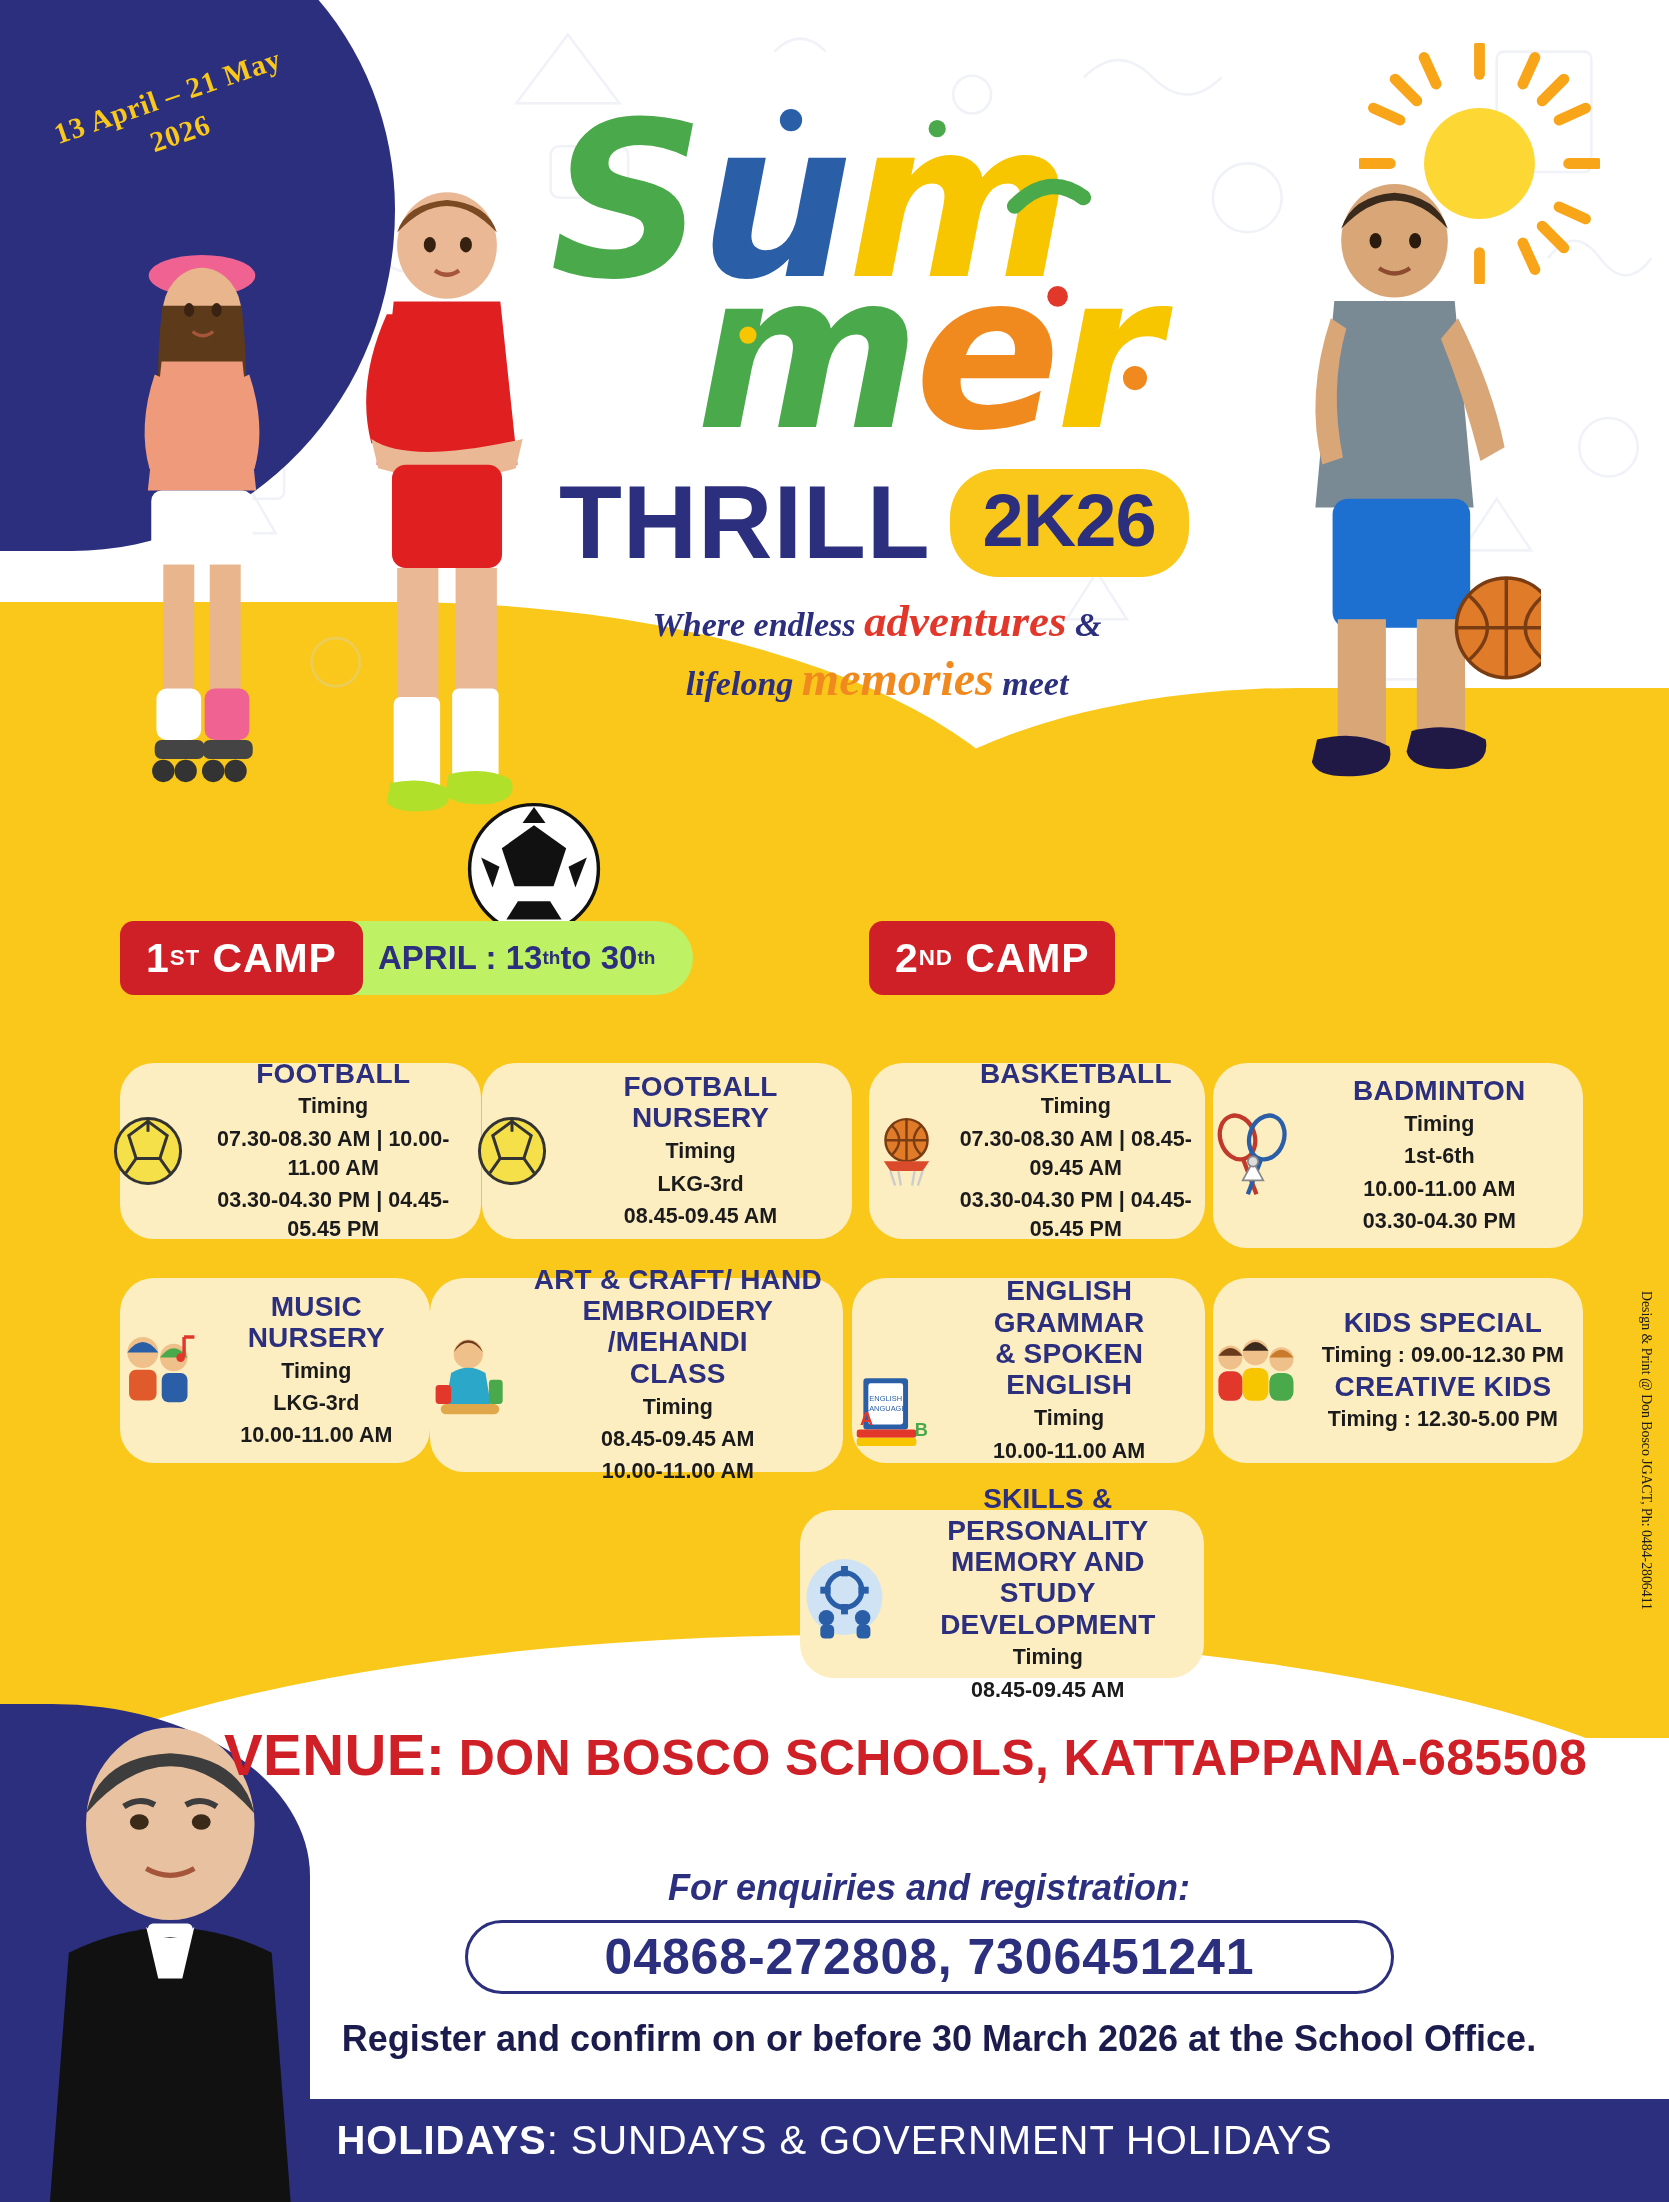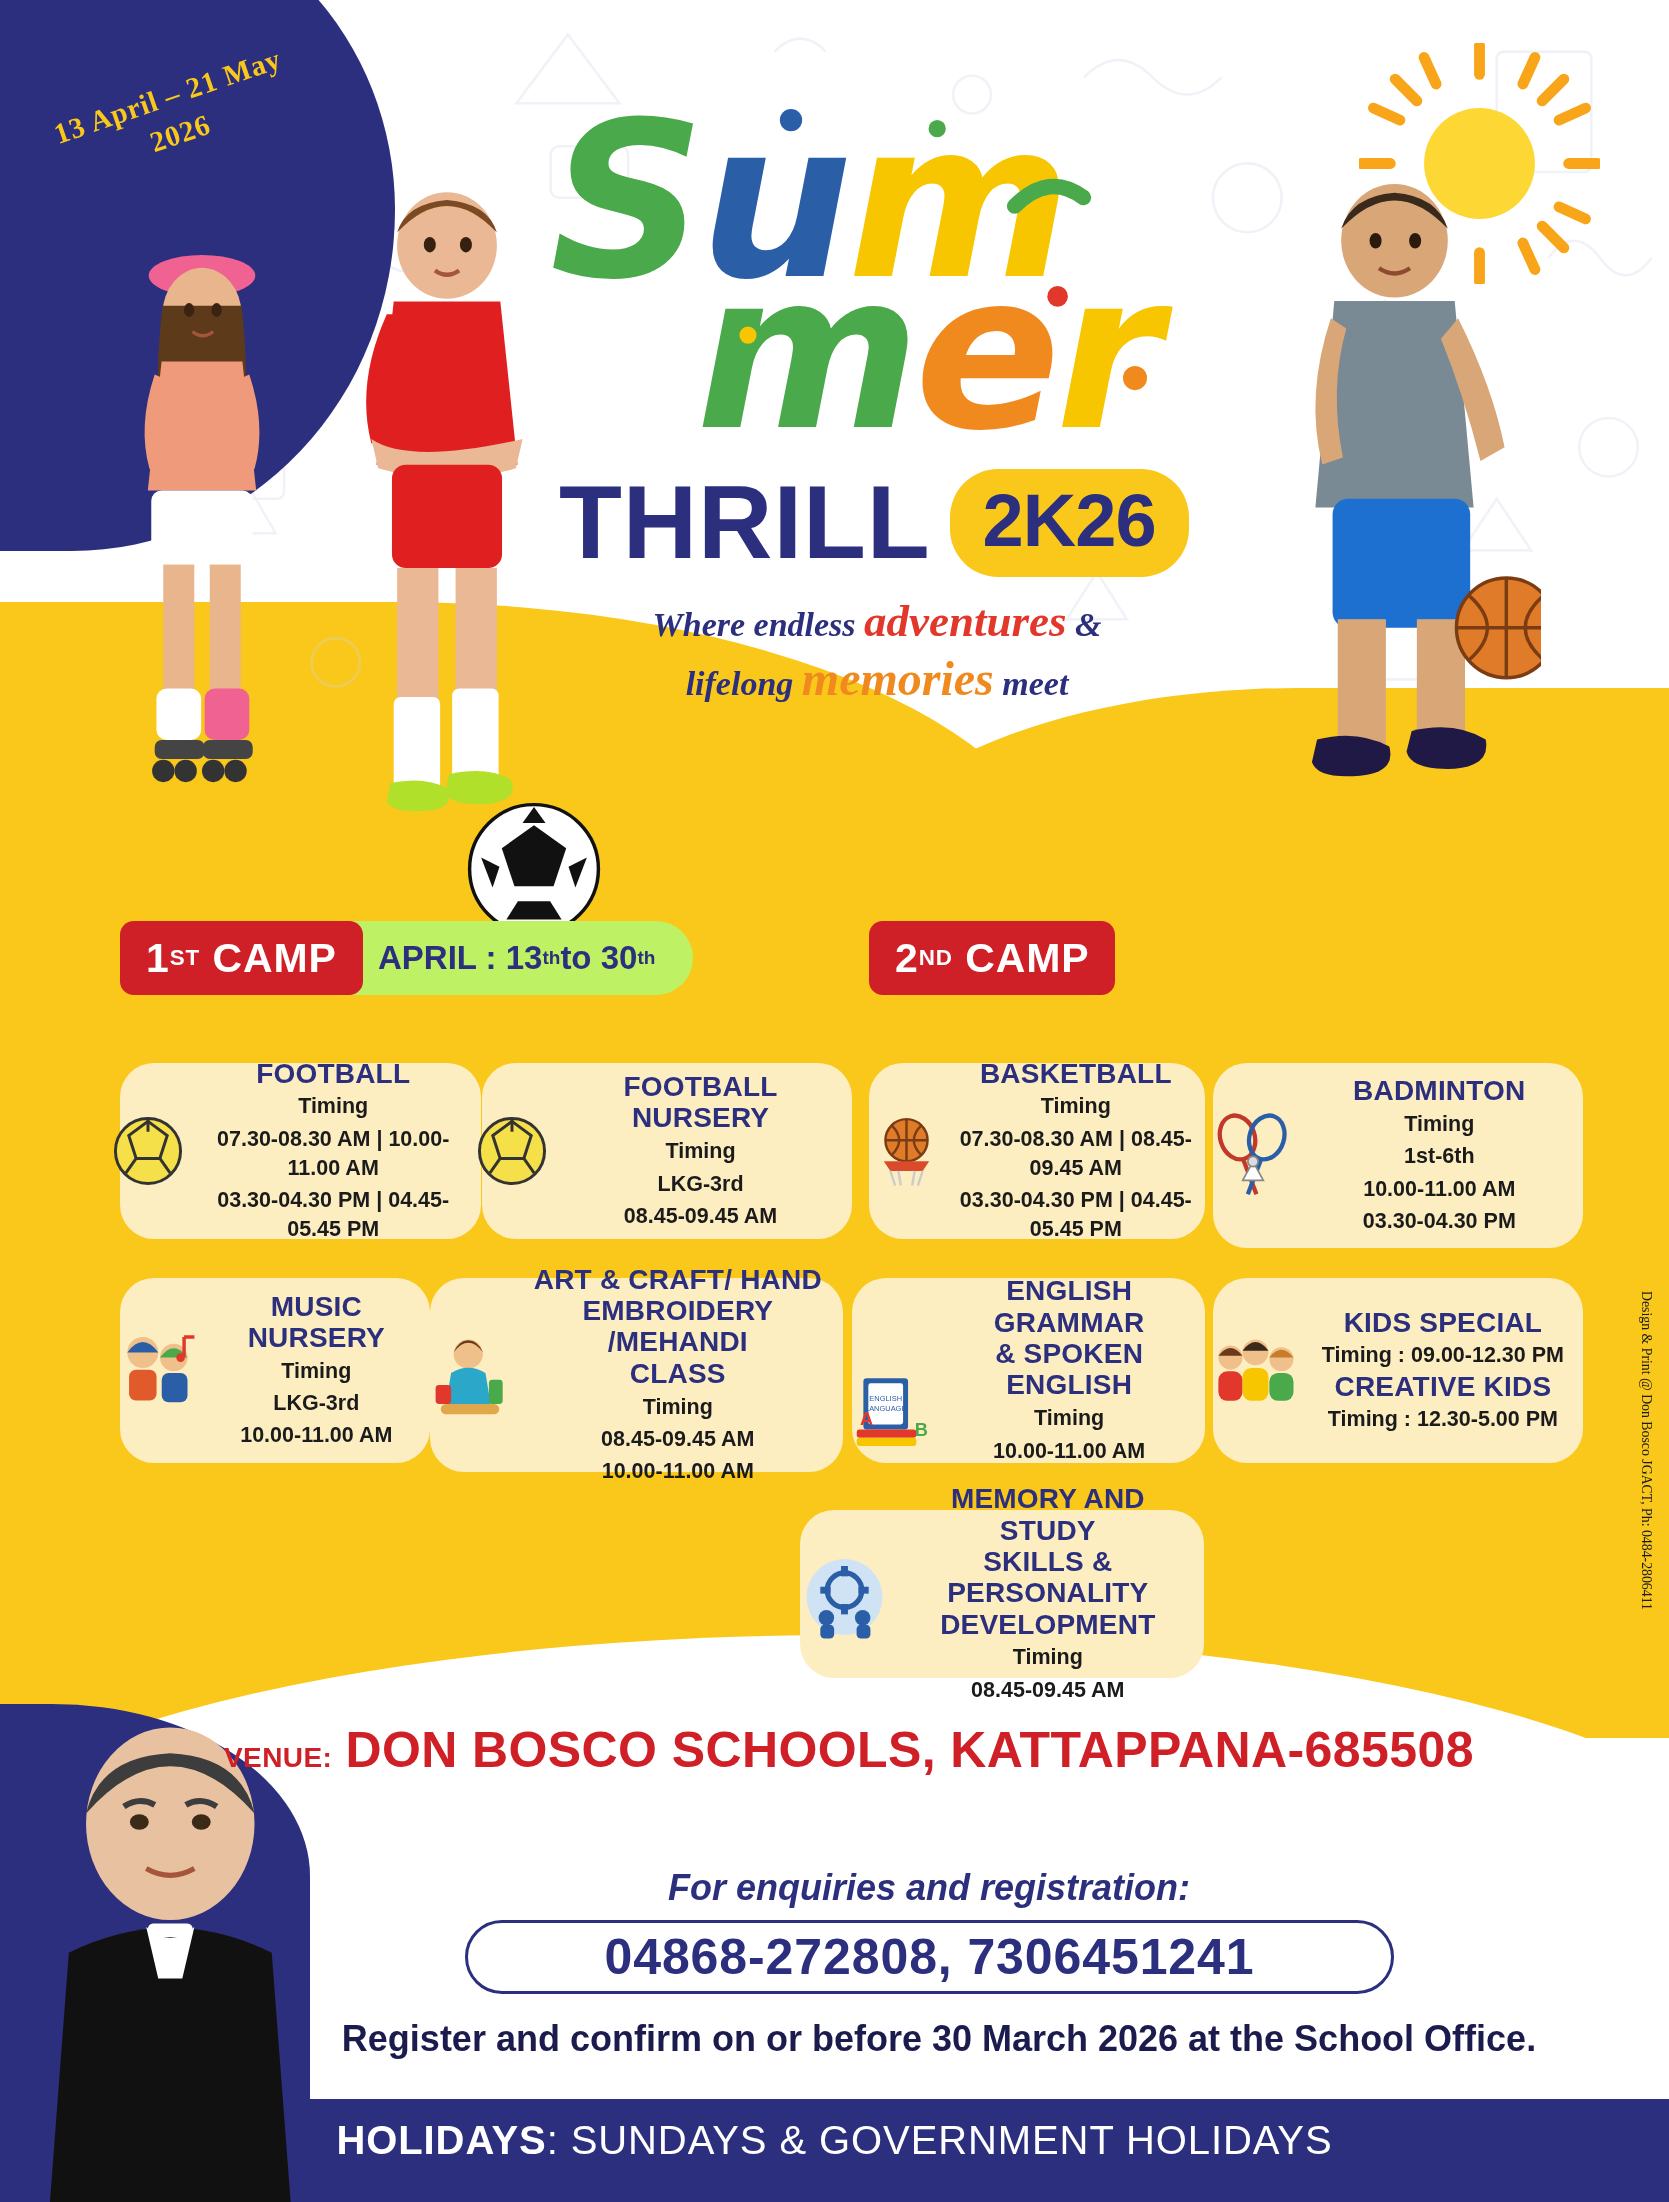--- a/index.html
+++ b/index.html
@@ -241,21 +241,21 @@
   .venue {
     position: absolute; left: 224px; top: 1721px;
     width: 1394px; z-index: 7;
     color: #cf2027;
     font-weight: bold;
     font-size: 46px;
     letter-spacing: 0.4px;
     text-align: left;
     font-family: "Liberation Sans", sans-serif;
   }
-  .venue .v-lbl { font-size: 28px; }
+  .venue .v-lbl { font-size: 58px; }
   .venue .v-val { font-size: 50px; }
   .enquiry {
     position: absolute; left: 258px; top: 1867px;
     width: 1342px; text-align: center; z-index: 7;
     color: #2b2f7e;
     font-size: 36px; font-weight: bold; font-style: italic;
   }
   .phone-box {
     position: absolute; left: 465px; top: 1920px;
     width: 929px; height: 74px; z-index: 7;
@@ -626,22 +626,22 @@
           <rect x="51" y="66" width="8" height="12"></rect>
         <rect x="27" y="46" width="12" height="8"></rect>
           <rect x="71" y="46" width="12" height="8"></rect>
       </g>
       <circle cx="34" cy="82" r="9" fill="#2a5fa8"></circle>
         <rect x="27" y="90" width="16" height="16" rx="5" fill="#2a5fa8"></rect>
       <circle cx="76" cy="82" r="9" fill="#2a5fa8"></circle>
         <rect x="69" y="90" width="16" height="16" rx="5" fill="#2a5fa8"></rect>
     </svg>
     <div class="card-text">
+      <div class="card-title">SKILLS &amp; PERSONALITY</div>
       <div class="card-title">MEMORY AND STUDY</div>
-      <div class="card-title">SKILLS &amp; PERSONALITY</div>
       <div class="card-title">DEVELOPMENT</div>
       <div class="card-sub">Timing</div>
       <div class="card-sub">08.45-09.45 AM</div>
     </div>
   </div>
 
   <div class="credit">Design &amp; Print @ Don Bosco JGACT, Ph: 0484-2806411</div>
 
   <div class="white-wave-bottom"></div>
   <div class="navy-bottom-wave"></div>

